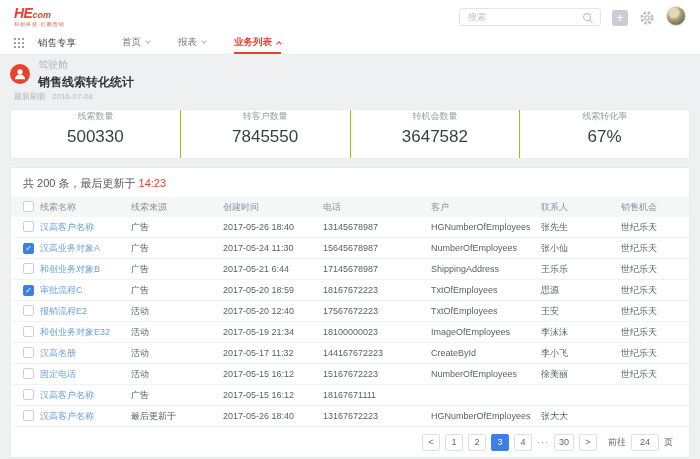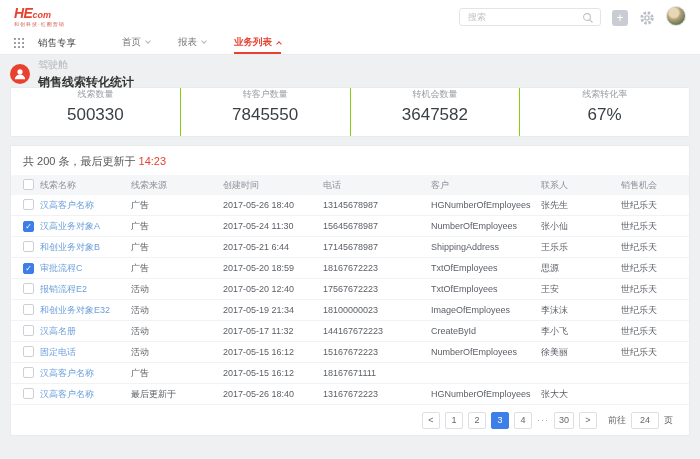--- a/index.html
+++ b/index.html
@@ -144,20 +144,23 @@
         <circle cx="10" cy="7.8" r="2.6" fill="#fff"></circle>
         <path d="M4.8 15.2a5.2 4.6 0 0 1 10.4 0z" fill="#fff"></path>
       </svg>
       <div>
         <div class="cat">驾驶舱</div>
         <div class="page-title">销售线索转化统计</div>
       </div>
     </div>
   </div>
 
+  <div class="refresh-row">
+    <span>最新刷新</span><span class="date">2016-07-08</span>
+  </div>
 
   <div class="stats">
     <div class="stat">
       <div class="stat-label">线索数量</div>
       <div class="stat-value">500330</div>
     </div>
     <div class="stat">
       <div class="stat-label">转客户数量</div>
       <div class="stat-value">7845550</div>
     </div>

